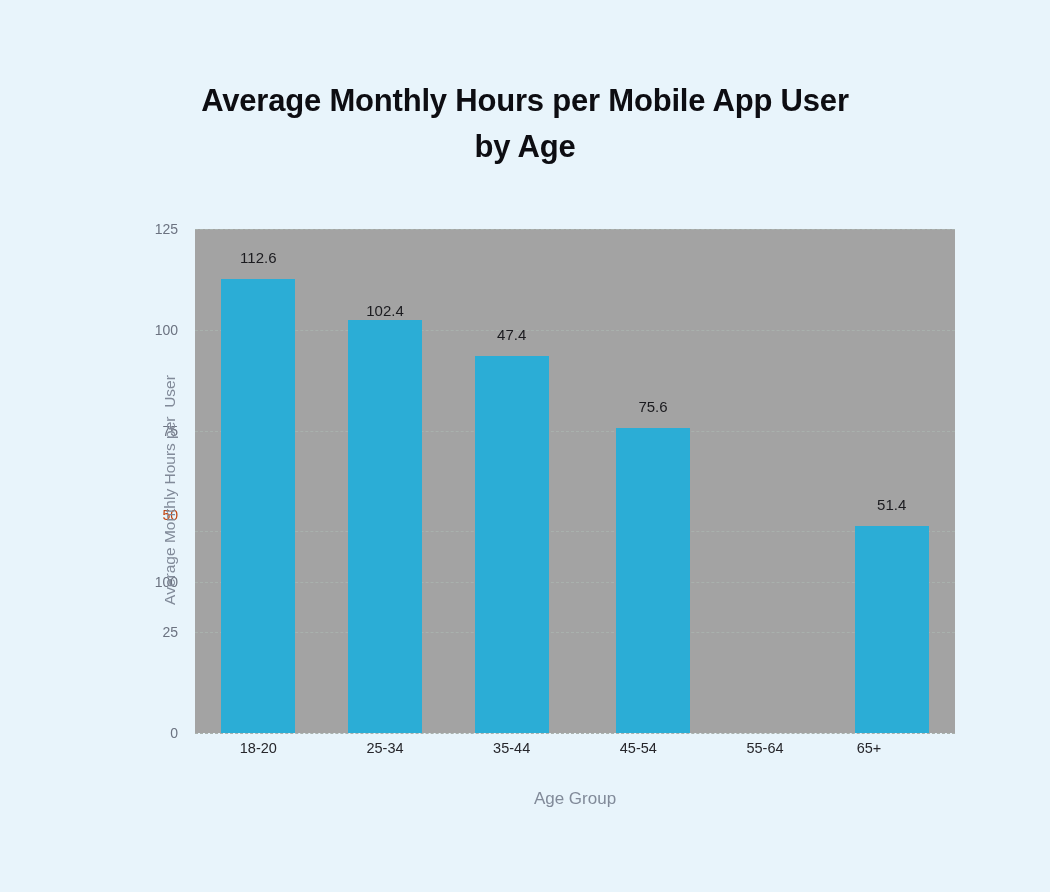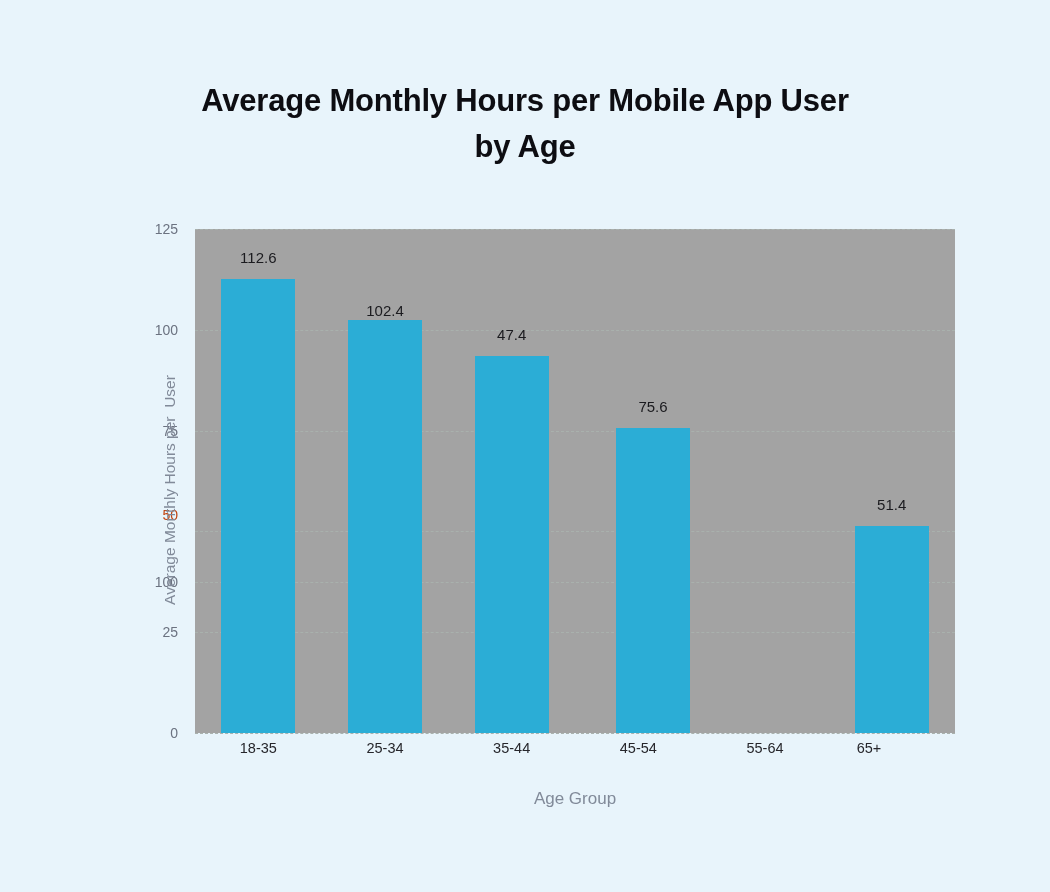--- a/index.html
+++ b/index.html
@@ -192,21 +192,21 @@
         <div class="bar" style="height: 304.819px; background: rgb(43, 173, 214);"></div>
         <div class="bar-value" style="top: 169.181px;">75.6</div>
       </div>
       <div class="bar-slot" style="left: 659.667px; width: 74px;">
         <div class="bar" style="height: 207.245px; background: rgb(43, 173, 214);"></div>
         <div class="bar-value" style="top: 266.755px;">51.4</div>
       </div>
     </div>
 
   <div id="xtick-layer">
-      <div class="xtick" style="left: 63.3333px;">18-35</div>
+      <div class="xtick" style="left: 63.3333px;">18-20</div>
       <div class="xtick" style="left: 190px;">25-34</div>
       <div class="xtick" style="left: 316.667px;">35-44</div>
       <div class="xtick" style="left: 443.333px;">45-54</div>
       <div class="xtick" style="left: 570px;">55-64</div>
       <div class="xtick" style="left: 674px;">65+</div>
     </div>
 
   <div id="xaxis-title">Age Group</div>
   <div id="yaxis-title-wrap">
     <div id="yaxis-title">Average Monthly Hours per  User</div>

